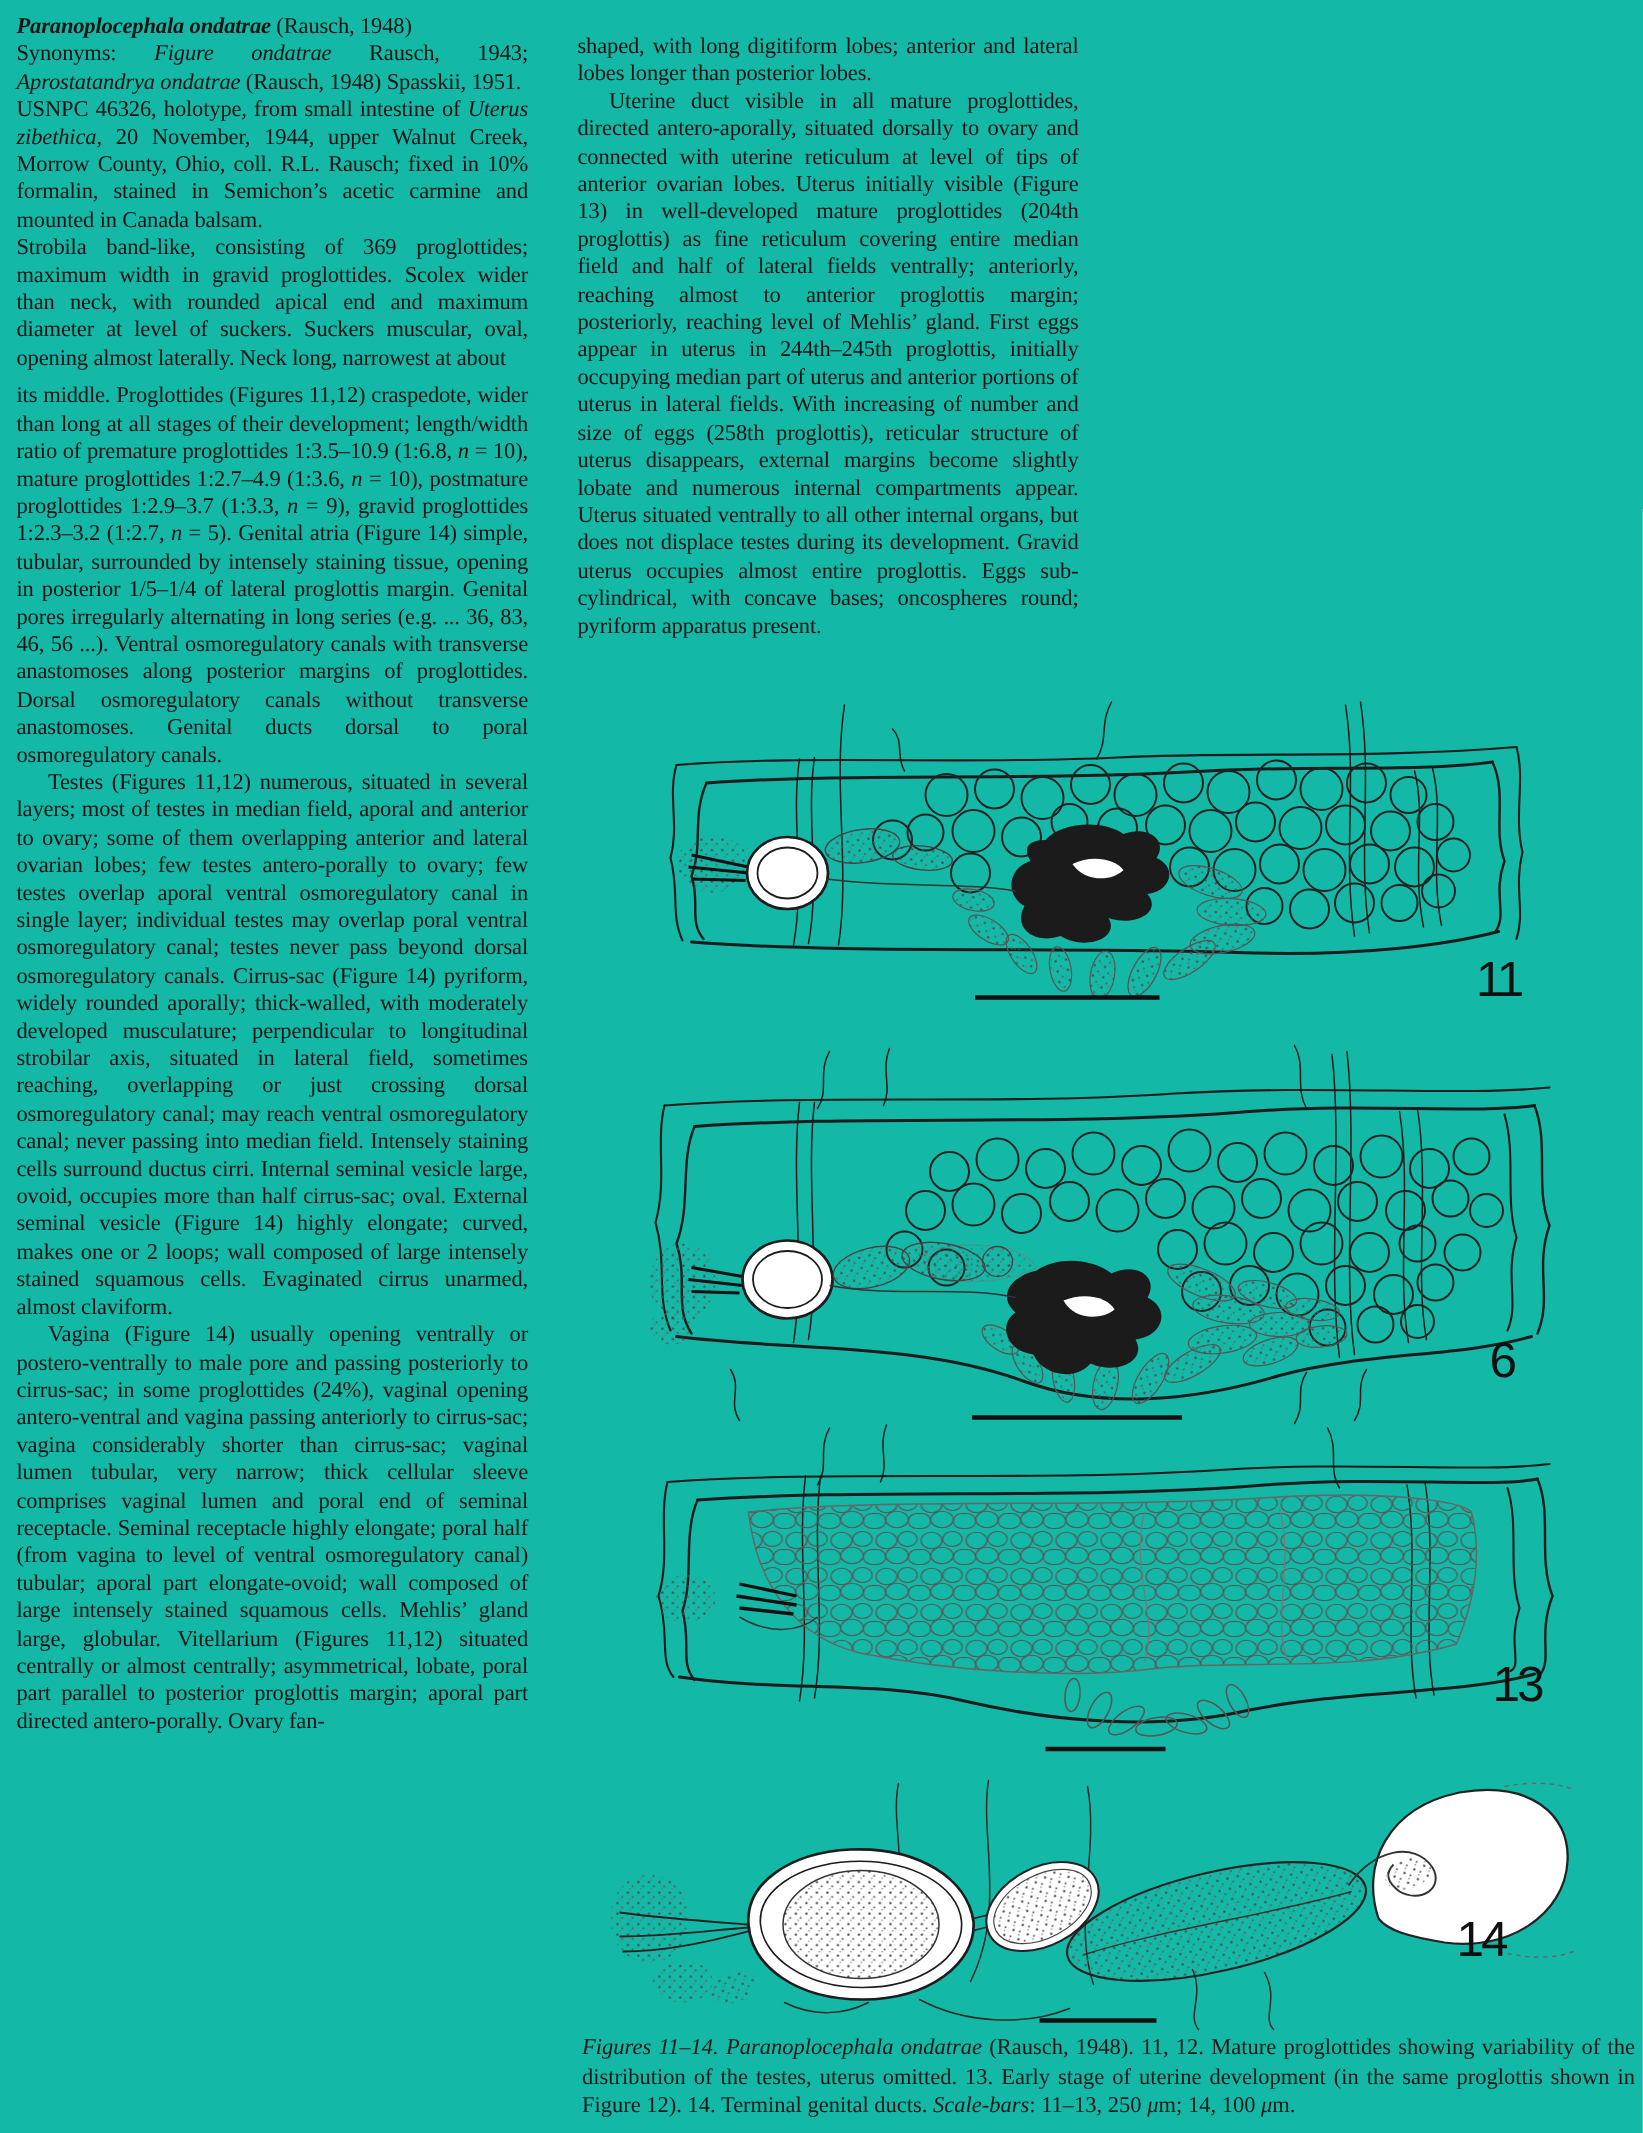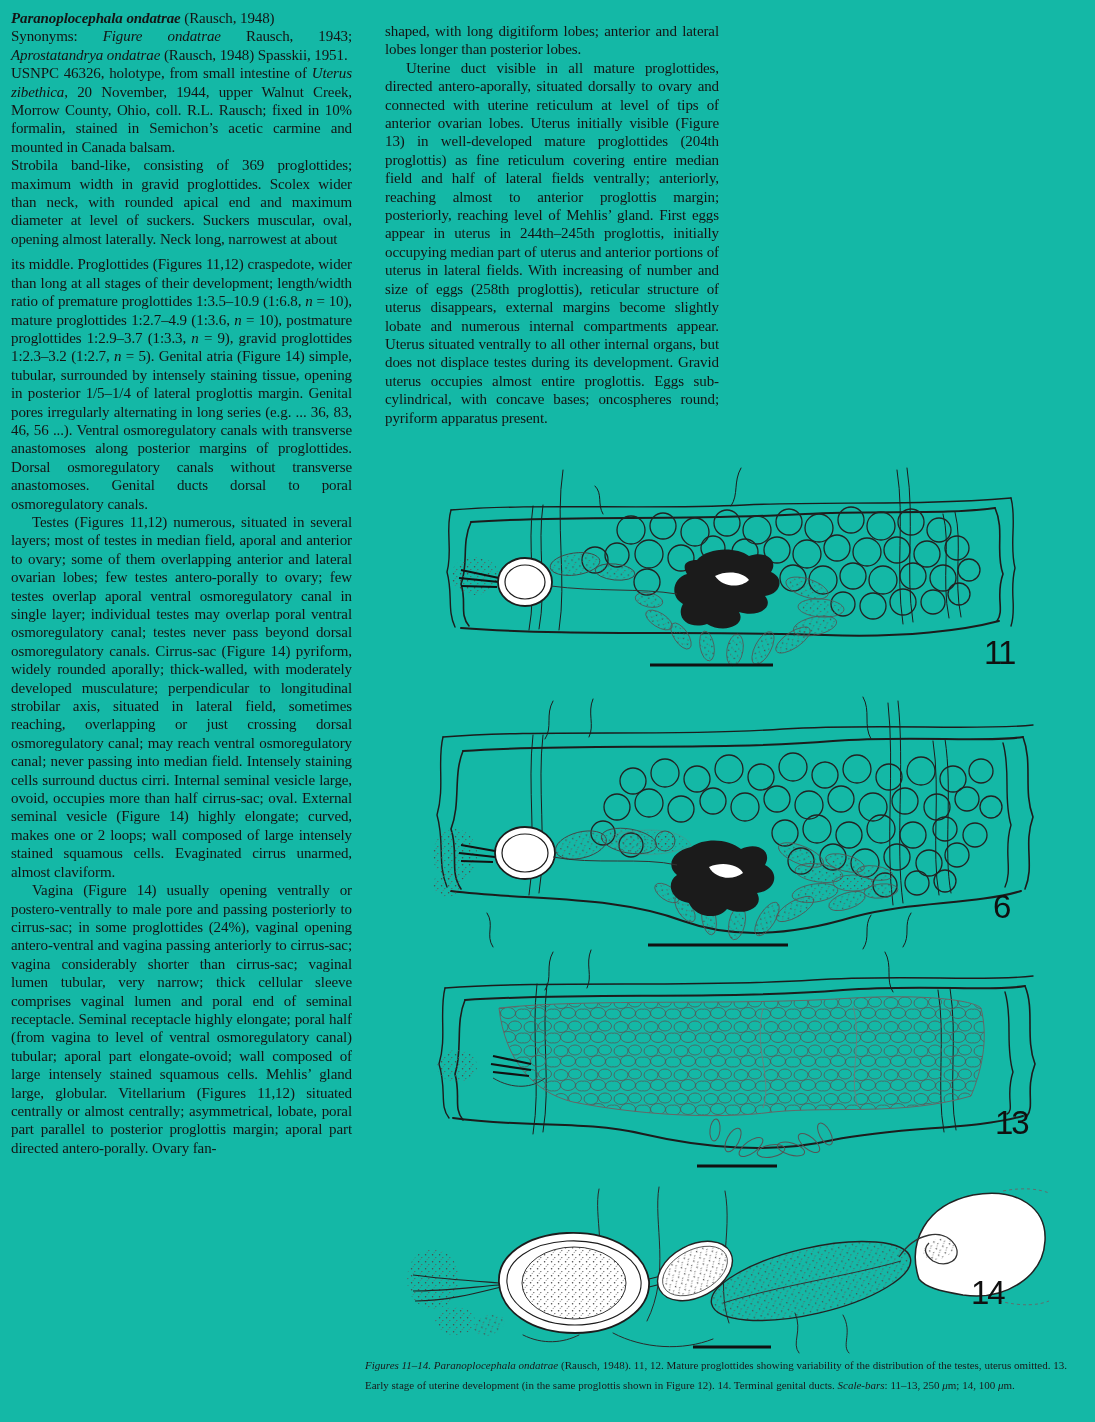--- a/index.html
+++ b/index.html
@@ -24,22 +24,22 @@
   .blk-para-cont{margin-top:7px;}
   .blk-para-indent{text-indent:21px;}
   .i{font-style:italic;}
   .b{font-weight:bold;}
   .fig{position:absolute;}
   .fig-label{
     position:absolute;font-family:"Liberation Sans", sans-serif;
     font-weight:400;font-size:33px;line-height:1;letter-spacing:-2px;color:#101010;
   }
   #caption{
-    position:absolute;left:365px;top:1356px;width:702px;
-    font-size:11px;line-height:19.6px;text-align:justify;color:#191919;
+    position:absolute;left:388px;top:1356px;width:702px;
+    font-size:15px;line-height:19.6px;text-align:justify;color:#191919;
   }
 </style>
 </head>
 <body>
 
 <div class="page">
 
   <svg width="0" height="0" style="position:absolute" aria-hidden="true">
     <defs>
       <pattern id="stip" width="7" height="7" patternUnits="userSpaceOnUse">

